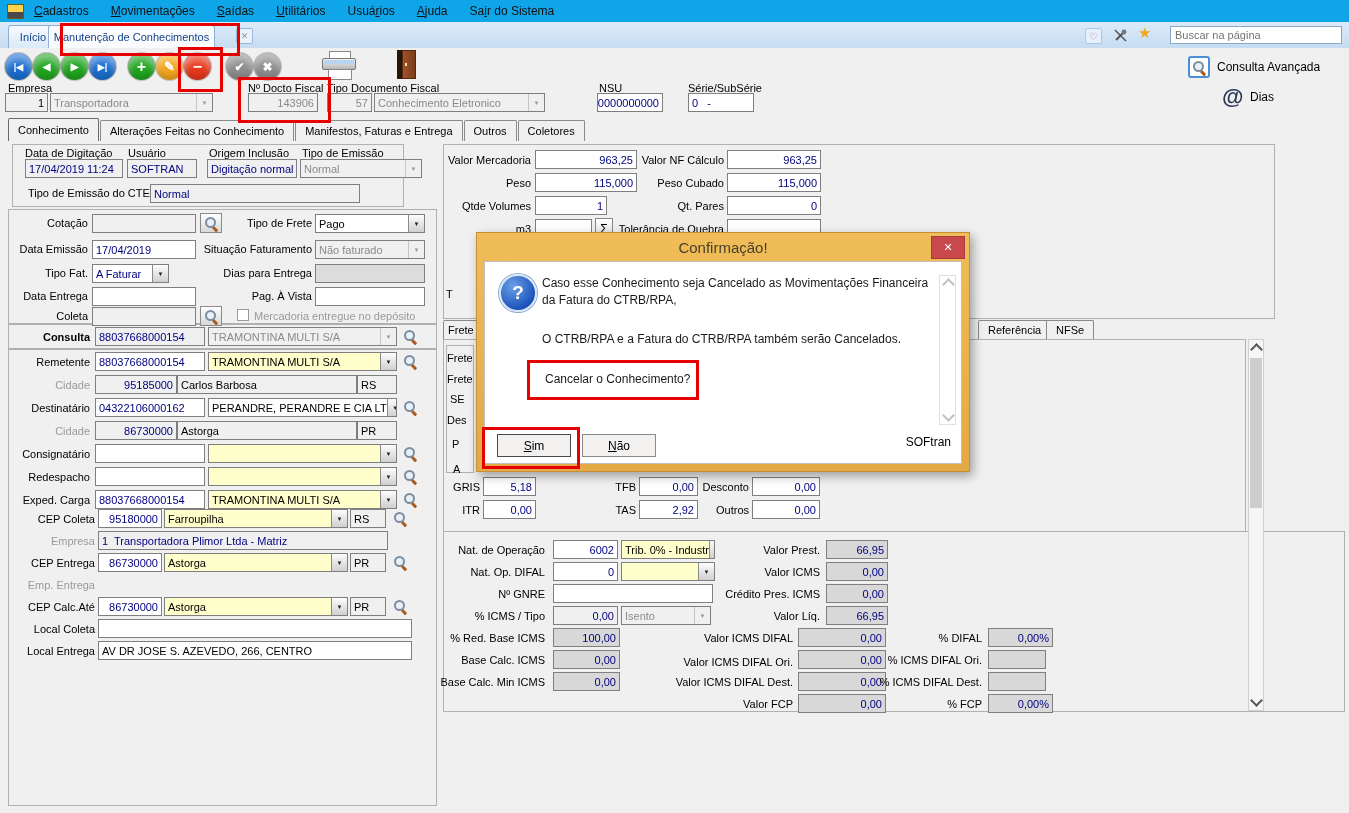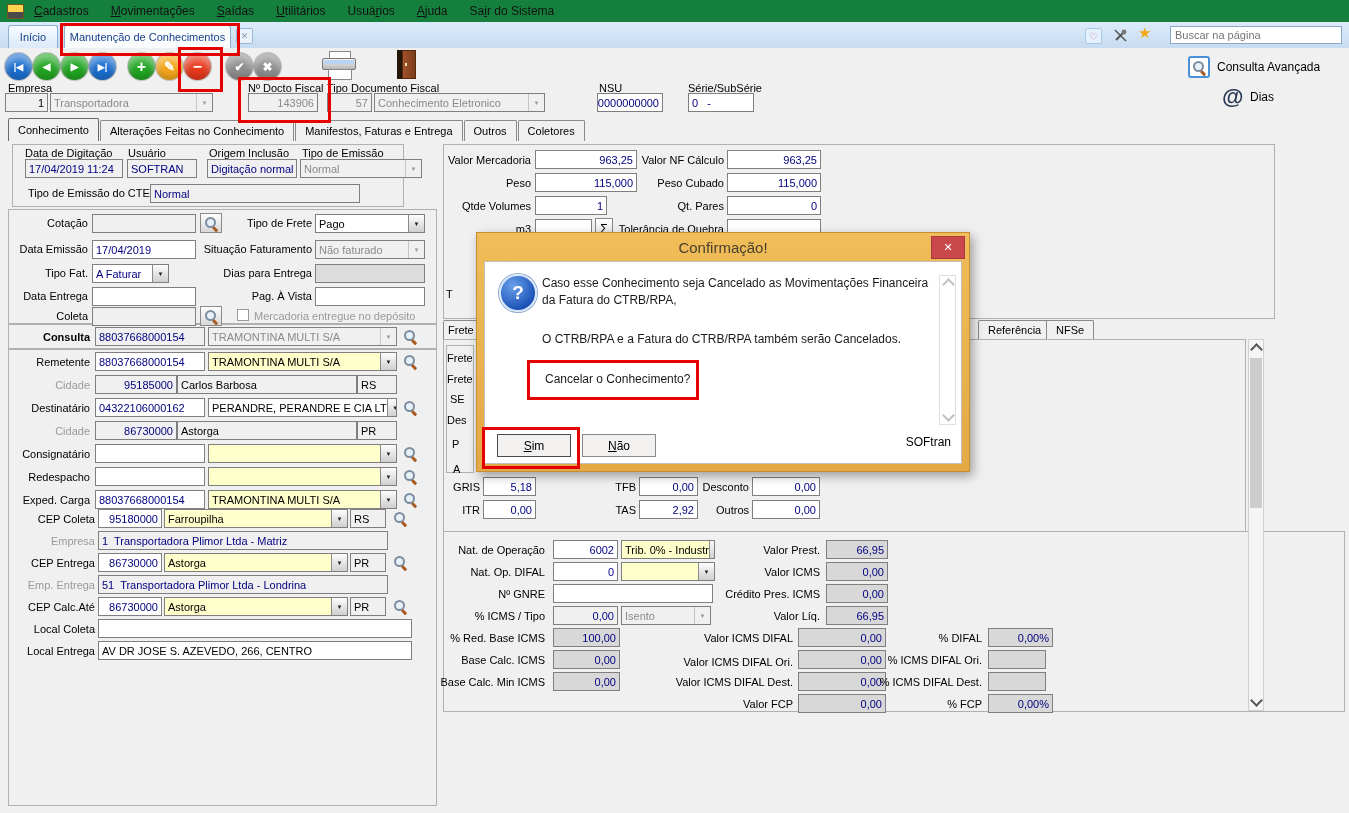--- a/index.html
+++ b/index.html
@@ -23,21 +23,21 @@
   .ar.d{background:#f0f0f0;color:#9a9a9a;border-left-color:#c6c6c6}
   .mag{position:absolute;width:15px;height:15px}
   .mag::before{content:"";position:absolute;left:1px;top:1px;width:7px;height:7px;border:2px solid #7d8da0;border-radius:50%;background:#e8f0f8}
   .mag::after{content:"";position:absolute;left:10px;top:10px;width:6px;height:3px;background:#a85a20;border-radius:1px;transform:rotate(45deg);transform-origin:0 0}
   .magb{position:absolute;width:22px;height:20px;box-sizing:border-box;background:linear-gradient(#ffffff,#d8d8d8);border:1px solid #8a8a8a;display:flex;align-items:center;justify-content:center}
   .magb .mag{position:relative}
   .gb{position:absolute;border:1px solid #b0b0b0;box-sizing:border-box}
   .cb{position:absolute;width:27px;height:27px;border-radius:50%;display:flex;align-items:center;justify-content:center;color:#fff;font-size:12px;font-weight:bold;box-shadow:inset 0 7px 7px rgba(255,255,255,.45),inset 0 -4px 6px rgba(0,0,0,.18),0 0 0 1px rgba(0,0,0,.2)}
   .blue{background:#1b6fd0}.green{background:#21a621}.orange{background:#f4a71d}.red{background:#e8391d}.grayb{background:#8e8e8e}
   .ann{position:absolute;border:3px solid #e60000;z-index:70;pointer-events:none}
-  .menubar{position:absolute;left:0;top:0;width:1349px;height:22px;background:#15803d;display:flex;align-items:center}
+  .menubar{position:absolute;left:0;top:0;width:1349px;height:22px;background:#0ea5e9;display:flex;align-items:center}
   .mi{font-size:12px;color:#111;margin-right:22px;white-space:nowrap}
   .tabstrip{position:absolute;left:0;top:22px;width:1349px;height:26px;background:linear-gradient(#dcebfa,#c6dcf1)}
   .btab{position:absolute;top:3px;height:23px;box-sizing:border-box;border:1px solid #8fb0d0;border-bottom:none;border-radius:3px 3px 0 0;display:flex;align-items:center;justify-content:center;font-size:11px;color:#15428b}
   .mt{height:21px;box-sizing:border-box;background:#f0f0f0;border:1px solid #8a8a8a;border-bottom:none;border-radius:2px 2px 0 0;display:flex;align-items:center;padding:0 9px;font-size:11px;color:#000;margin-right:1px}
   .chu,.chd{width:7px;height:7px;border-left:2px solid #565656;border-top:2px solid #565656;display:inline-block}
   .chu{transform:rotate(45deg)}.chd{transform:rotate(225deg)}
   .dlg{position:absolute;left:476px;top:232px;width:492px;height:238px;background:linear-gradient(#f0bd58,#e3a945);border:1px solid #c78f35;box-shadow:3px 4px 10px rgba(0,0,0,.35);z-index:50}
   .dlgbody{position:absolute;left:7px;top:28px;right:7px;bottom:7px;background:#fff;border:1px solid #c0c0c0}
   .dbtn{position:absolute;width:74px;height:23px;box-sizing:border-box;background:#f2f1f0;border:1px solid #8a8a8a;font-size:12px;color:#000;display:flex;align-items:center;justify-content:center}
   .sb{position:absolute;box-sizing:border-box;background:#f5f5f5;border:1px solid #d0d0d0}
@@ -53,21 +53,21 @@
     <span class="mi"><span></span><u>M</u><span>ovimentações</span></span>
     <span class="mi"><span></span><u>S</u><span>aídas</span></span>
     <span class="mi"><span></span><u>U</u><span>tilitários</span></span>
     <span class="mi"><span>Usuá</span><u>r</u><span>ios</span></span>
     <span class="mi"><span></span><u>A</u><span>juda</span></span>
     <span class="mi"><span>Sa</span><u>i</u><span>r do Sistema</span></span>
   </div>
 
   <div class="tabstrip">
     <div class="btab" style="left:8px;width:50px;background:linear-gradient(#f7fbff,#dbe9f9)">Início</div>
-    <div class="btab" style="left:64px;width:167px;background:#fafbfc">Manutenção de Conhecimentos</div>
+    <div class="btab" style="left:48px;width:167px;background:#fafbfc">Manutenção de Conhecimentos</div>
     <div style="position:absolute;left:236px;top:6px;width:17px;height:16px;box-sizing:border-box;background:#eaf2fb;border:1px solid #9ab8d8;border-radius:2px;color:#8a9cb0;font-size:9px;display:flex;align-items:center;justify-content:center">✕</div>
     <div style="position:absolute;left:1085px;top:6px;width:17px;height:16px;box-sizing:border-box;background:#e4f0fb;border:1px solid #a8c8e4;border-radius:2px;color:#c87890;font-size:10px;display:flex;align-items:center;justify-content:center">♡</div>
     <svg style="position:absolute;left:1113px;top:6px" width="15" height="15">
         <line x1="3" y1="12" x2="11" y2="4" stroke="#555" stroke-width="2"></line>
         <circle cx="11" cy="4" r="2.4" fill="#777"></circle>
         <line x1="2" y1="2" x2="13" y2="13" stroke="#555" stroke-width="1.5"></line>
       </svg>
     <div style="position:absolute;left:1138px;top:2px;font-size:15px;color:#f0a818">★</div>
     <input style="position: absolute; left: 1170px; top: 4px; width: 172px; height: 18px; box-sizing: border-box; border: 1px solid rgb(138, 168, 200); font-size: 11px; font-family: &quot;Liberation Sans&quot;, sans-serif; padding: 0px 4px; color: rgb(68, 68, 68);" placeholder="Buscar na página">
   </div>
@@ -257,21 +257,20 @@
   <div class="lb lbr" style="left:0;top:557px;width:95px">CEP Entrega</div>
   <div class="fld n" style="left:98px;top:553px;width:64px">86730000</div>
   <div class="fld yl bk" style="left:164px;top:553px;width:184px">
     <span>Astorga</span>
       <span class="ar">▼</span>
   </div>
   <div class="fld ro bk" style="left:350px;top:553px;width:36px">PR</div>
   <span class="mag" style="left:393px;top:555px"></span>
 
   <div class="lb lbr gt2" style="left:0;top:579px;width:95px">Emp. Entrega</div>
-  <div class="fld ro pre" style="left:98px;top:575px;width:290px">51  Transportadora Plimor Ltda - Londrina</div>
 
   <div class="lb lbr" style="left:0;top:601px;width:95px">CEP Calc.Até</div>
   <div class="fld n" style="left:98px;top:597px;width:64px">86730000</div>
   <div class="fld yl bk" style="left:164px;top:597px;width:184px">
     <span>Astorga</span>
       <span class="ar">▼</span>
   </div>
   <div class="fld ro bk" style="left:350px;top:597px;width:36px">PR</div>
   <span class="mag" style="left:393px;top:599px"></span>
 

